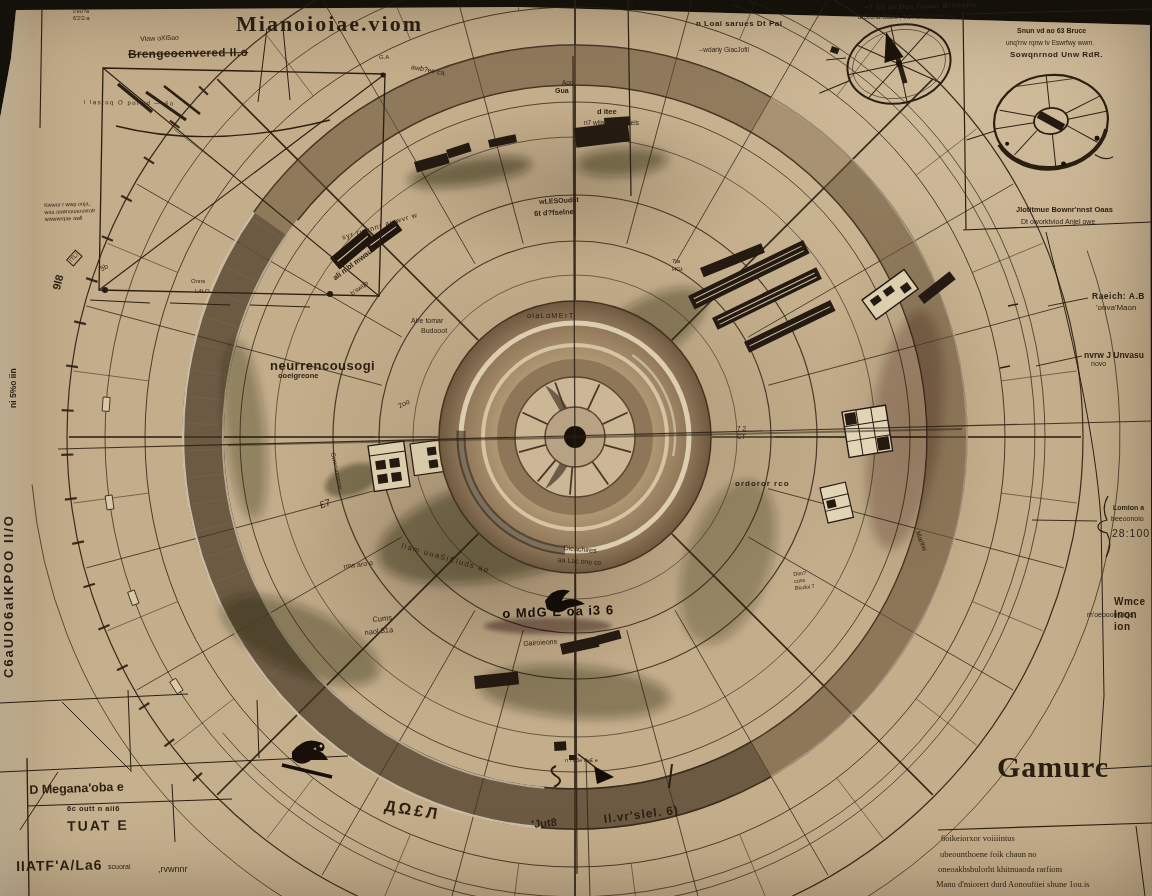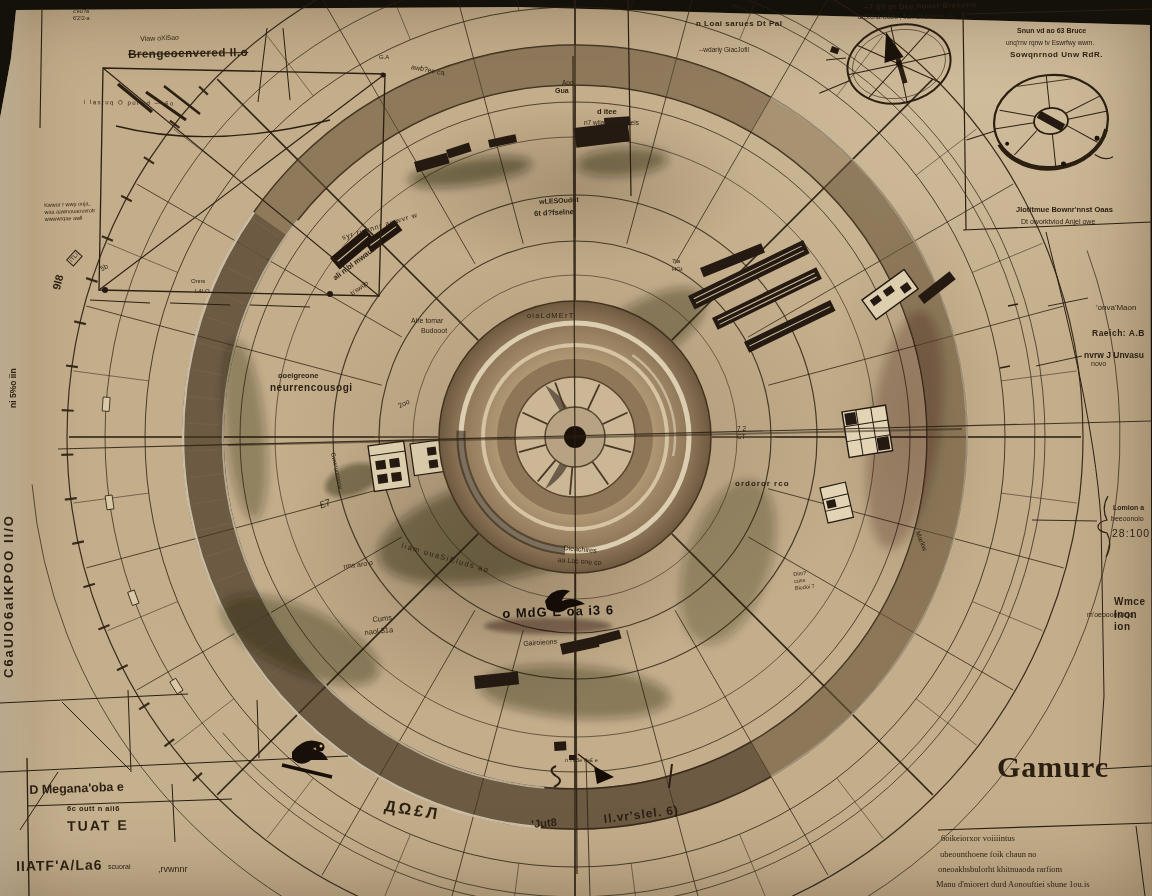--- a/index.html
+++ b/index.html
@@ -373,38 +373,39 @@
       <circle cx="320" cy="747" r="4.5" fill="#181008"></circle>
       <circle cx="321" cy="746" r="1.5" fill="#cdbb9a"></circle>
       <path d="M556 766 q-9 4 0 10 q9 5 -2 11" fill="none" stroke="#2b1f12" stroke-width="2"></path>
       <line x1="672" y1="764" x2="669" y2="788" stroke="#2b1f12" stroke-width="2"></line>
       <line x1="1008" y1="306" x2="1018" y2="304" stroke="#2b1f12" stroke-width="1.5"></line>
       <line x1="1000" y1="368" x2="1010" y2="366" stroke="#2b1f12" stroke-width="1.5"></line>
     </g>
   </svg>
 
   <div id="labels">
+    <div class="lb t-serif" style="left:236px;top:10px;font-size:22px;font-weight:700;letter-spacing:2px;">Mianoioiae.viom</div>
     <div class="lb" style="left:73px;top:8px;font-size:5.5px;">c'eu?a
 6'2!2-a</div>
     <div class="lb" style="left:676px;top:19px;font-size:8px;font-weight:700;letter-spacing:.5px;margin-left:20px;">n Loai sarues Dt Pal</div>
     <div class="lb" style="left:699px;top:46px;font-size:6.5px;">--wdariy GiacJofil</div>
     <div class="lb" style="left:864px;top:3px;font-size:7.5px;font-weight:700;transform:rotate(-1.5deg);letter-spacing:.5px;">~7 50 pt Dec.houer Brecono</div>
     <div class="lb" style="left:858px;top:13px;font-size:6.5px;">arStcha.Caou , fiun Ot ar uum. Fu</div>
 
     <div class="lb" style="left:140px;top:35px;font-size:7px;transform:rotate(-2deg);">Viaw oXi5ao</div>
     <div class="lb" style="left:128px;top:47px;font-size:11.5px;font-weight:700;text-decoration:line-through;letter-spacing:.5px;transform:rotate(-1deg);">Brengeoenvered Il.o</div>
     <div class="lb" style="left:84px;top:99px;font-size:6px;letter-spacing:1.5px;transform:rotate(1deg);">i lastuq  O  purwd —  6o</div>
 
     <div class="lb" style="left:1017px;top:27px;font-size:7px;font-weight:700;">Snun vd ao 63 Bruce</div>
     <div class="lb" style="left:1006px;top:39px;font-size:6.5px;">unq'rnv rqnw tv Eswrfwy wwm.</div>
     <div class="lb" style="left:1010px;top:50px;font-size:8px;font-weight:700;letter-spacing:.5px;">Sowqnrnod Unw RdR.</div>
     <div class="lb" style="left:1016px;top:205px;font-size:7.5px;font-weight:700;">Jlotitmue Bownr'nnst Oaas</div>
     <div class="lb" style="left:1021px;top:218px;font-size:7px;">Dt oworktviod Anjel owe</div>
 
-    <div class="lb" style="left:1092px;top:291px;font-size:8.5px;font-weight:700;letter-spacing:.5px;margin-top:37px;">Raeich: A.B</div>
+    <div class="lb" style="left:1092px;top:291px;font-size:8.5px;font-weight:700;letter-spacing:.5px;">Raeich: A.B</div>
     <div class="lb" style="left:1096px;top:303px;font-size:8px;">'onva'Maon</div>
     <div class="lb" style="left:1084px;top:350px;font-size:8.5px;font-weight:700;">nvrw J Unvasu</div>
     <div class="lb" style="left:1091px;top:360px;font-size:7px;">novo</div>
     <div class="lb" style="left:1113px;top:504px;font-size:7px;font-weight:700;">Lomion a</div>
     <div class="lb" style="left:1111px;top:515px;font-size:7px;">beeoonoio</div>
     <div class="lb" style="left:1112px;top:527px;font-size:10.5px;font-weight:400;letter-spacing:1px;">28:100</div>
     <div class="lb" style="left:1114px;top:596px;font-size:10px;font-weight:700;letter-spacing:.5px;">Wmce Inon ion</div>
     <div class="lb" style="left:1087px;top:611px;font-size:7px;">m'oeooonivicja</div>
 
     <div class="lb vert" style="left:1px;top:428px;height:250px;font-size:13px;font-weight:700;letter-spacing:2px;">C6aUIO6aIKPOO  II/O</div>
@@ -428,21 +429,21 @@
     <div class="lb" style="left:331px;top:275px;font-size:7.5px;font-weight:700;transform:rotate(-37deg);">ali n bl mwaua</div>
     <div class="lb" style="left:349px;top:291px;font-size:6.5px;transform:rotate(-37deg);">b'swqb</div>
     <div class="lb" style="left:336px;top:452px;font-size:6px;transform:rotate(78deg);">Gwwrunowvw</div>
     <div class="lb" style="left:397px;top:403px;font-size:7px;transform:rotate(-28deg);">2oo</div>
     <div class="lb" style="left:318px;top:500px;font-size:10px;transform:rotate(-18deg);">£7</div>
     <div class="lb" style="left:539px;top:198px;font-size:7px;font-weight:700;transform:rotate(-3deg);">wLESOudnt</div>
     <div class="lb" style="left:534px;top:209px;font-size:7.5px;font-weight:700;transform:rotate(-3deg);">6t d?fselne</div>
     <div class="lb" style="left:411px;top:317px;font-size:7px;">Aire tomar</div>
     <div class="lb" style="left:421px;top:327px;font-size:7px;">Budooot</div>
     <div class="lb" style="left:527px;top:311px;font-size:7.5px;letter-spacing:1.2px;">oiaLdMErT</div>
-    <div class="lb" style="left:270px;top:358px;font-size:10px;font-weight:700;letter-spacing:.5px;margin-top:24px;">neurrencousogi</div>
+    <div class="lb" style="left:270px;top:358px;font-size:13px;font-weight:700;letter-spacing:.5px;">neurrencousogi</div>
     <div class="lb" style="left:278px;top:371px;font-size:7.5px;font-weight:700;">ooeigreone</div>
     <div class="lb" style="left:672px;top:258px;font-size:6px;">7ia
 HGt</div>
     <div class="lb" style="left:343px;top:563px;font-size:7px;transform:rotate(-8deg);">rms aro o</div>
     <div class="lb" style="left:403px;top:541px;font-size:7.5px;transform:rotate(16deg);letter-spacing:1.5px;">liam uuaSiEluds ao</div>
     <div class="lb" style="left:564px;top:544px;font-size:7px;transform:rotate(5deg);">Dieachires</div>
     <div class="lb" style="left:558px;top:556px;font-size:7px;transform:rotate(4deg);">aa Lac one co</div>
     <div class="lb" style="left:372px;top:615px;font-size:7.5px;transform:rotate(-6deg);">Cums</div>
     <div class="lb" style="left:364px;top:628px;font-size:7.5px;transform:rotate(-6deg);">naol 31a</div>
     <div class="lb" style="left:502px;top:606px;font-size:13px;font-weight:800;color:#17100a;letter-spacing:1px;transform:rotate(-2deg);">o MdG E oa i3 6</div>

